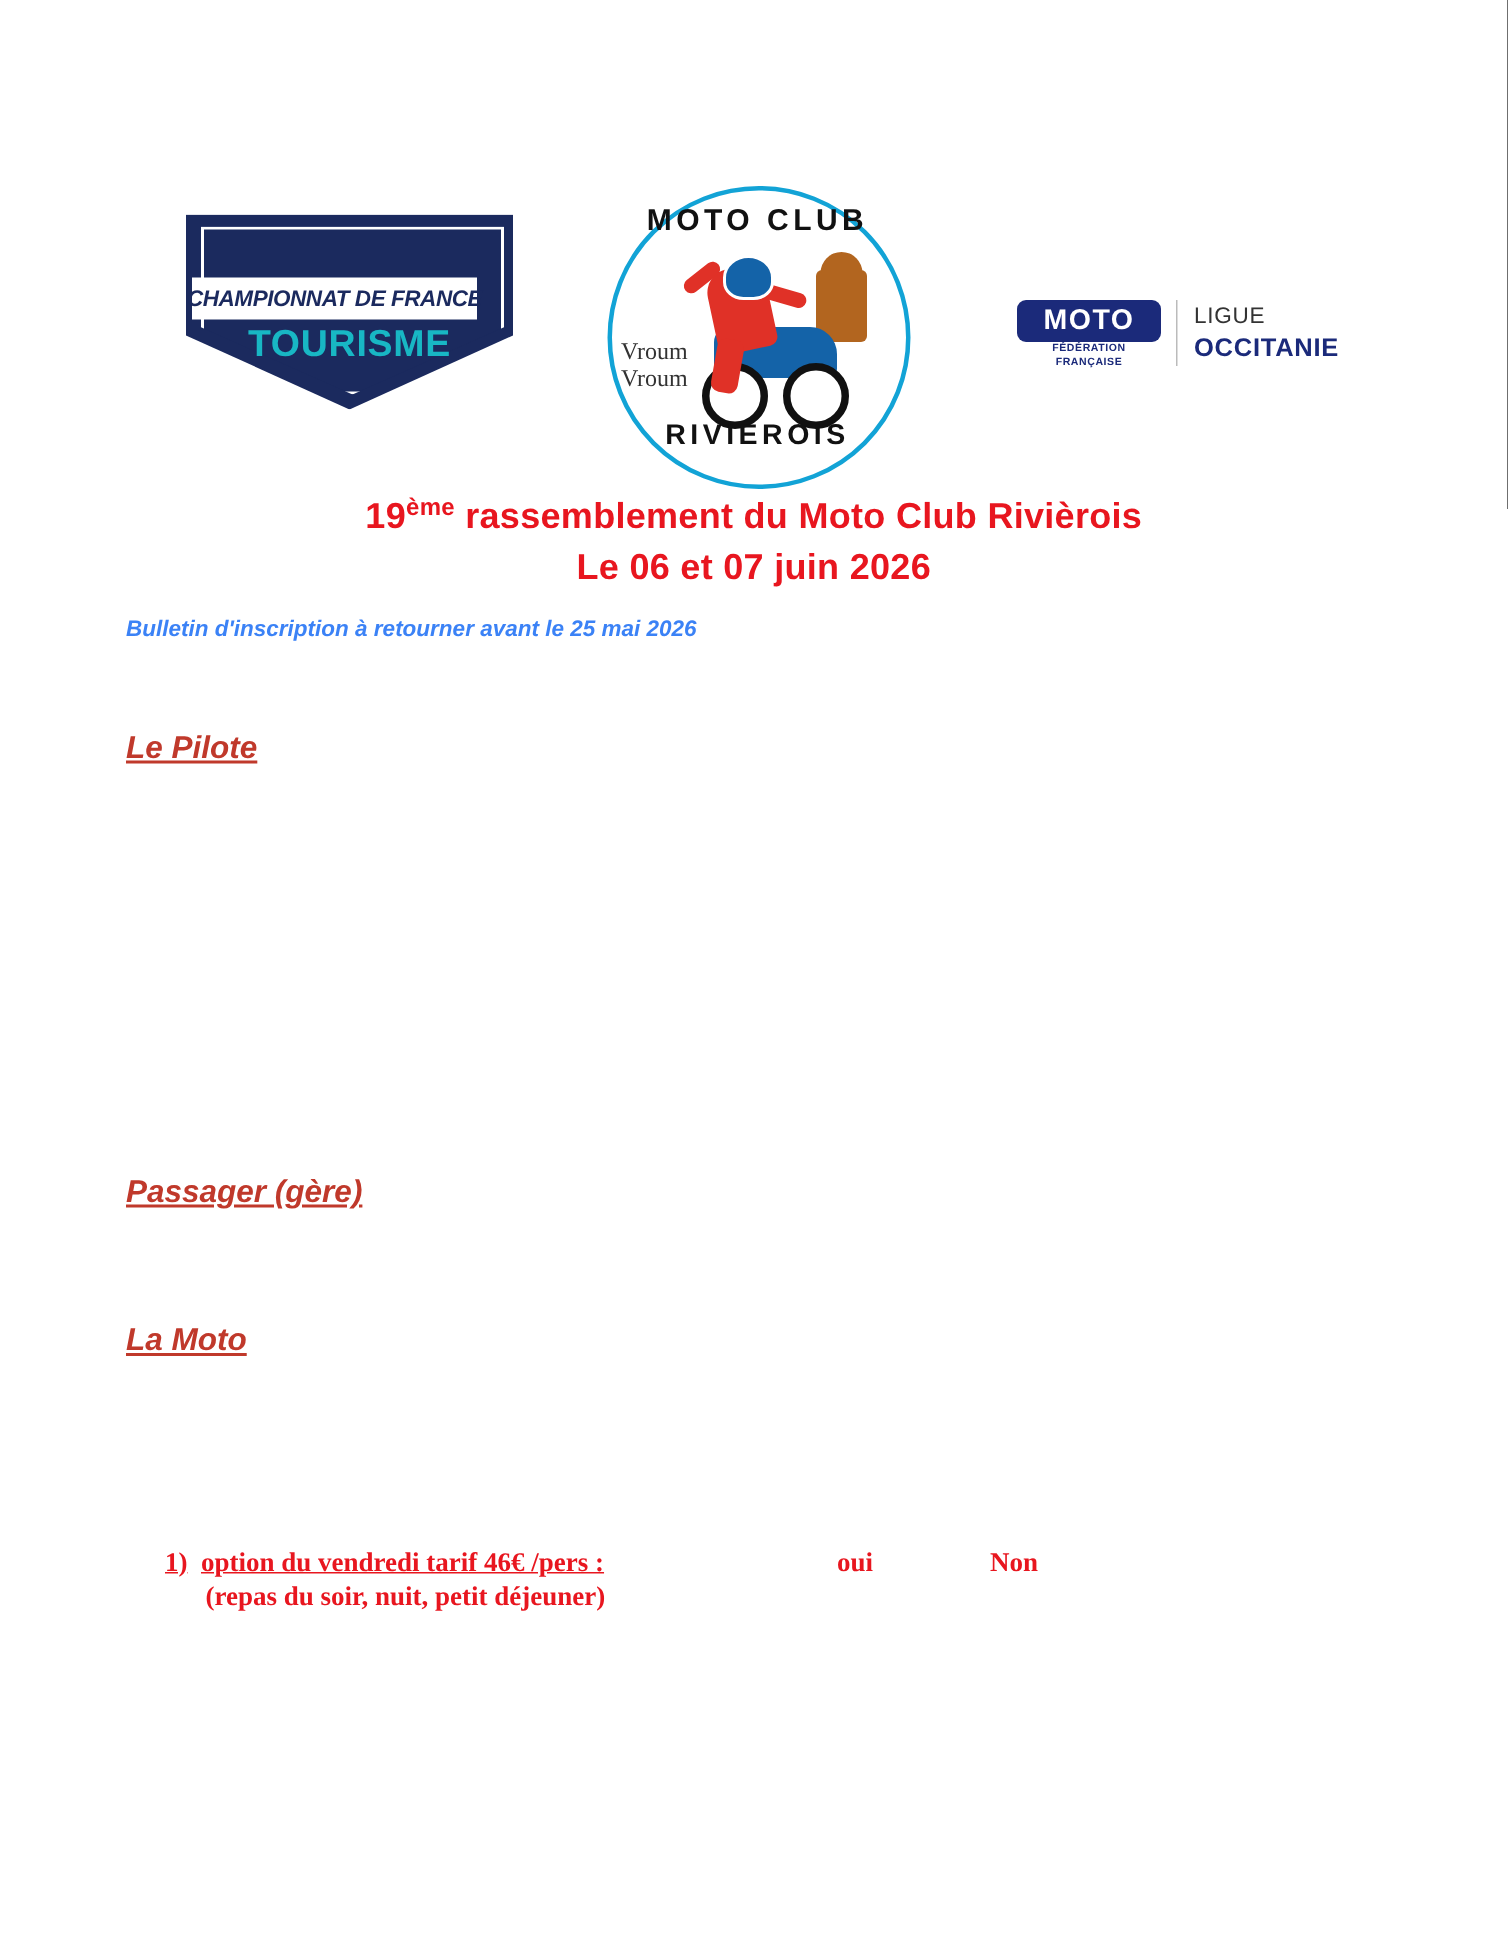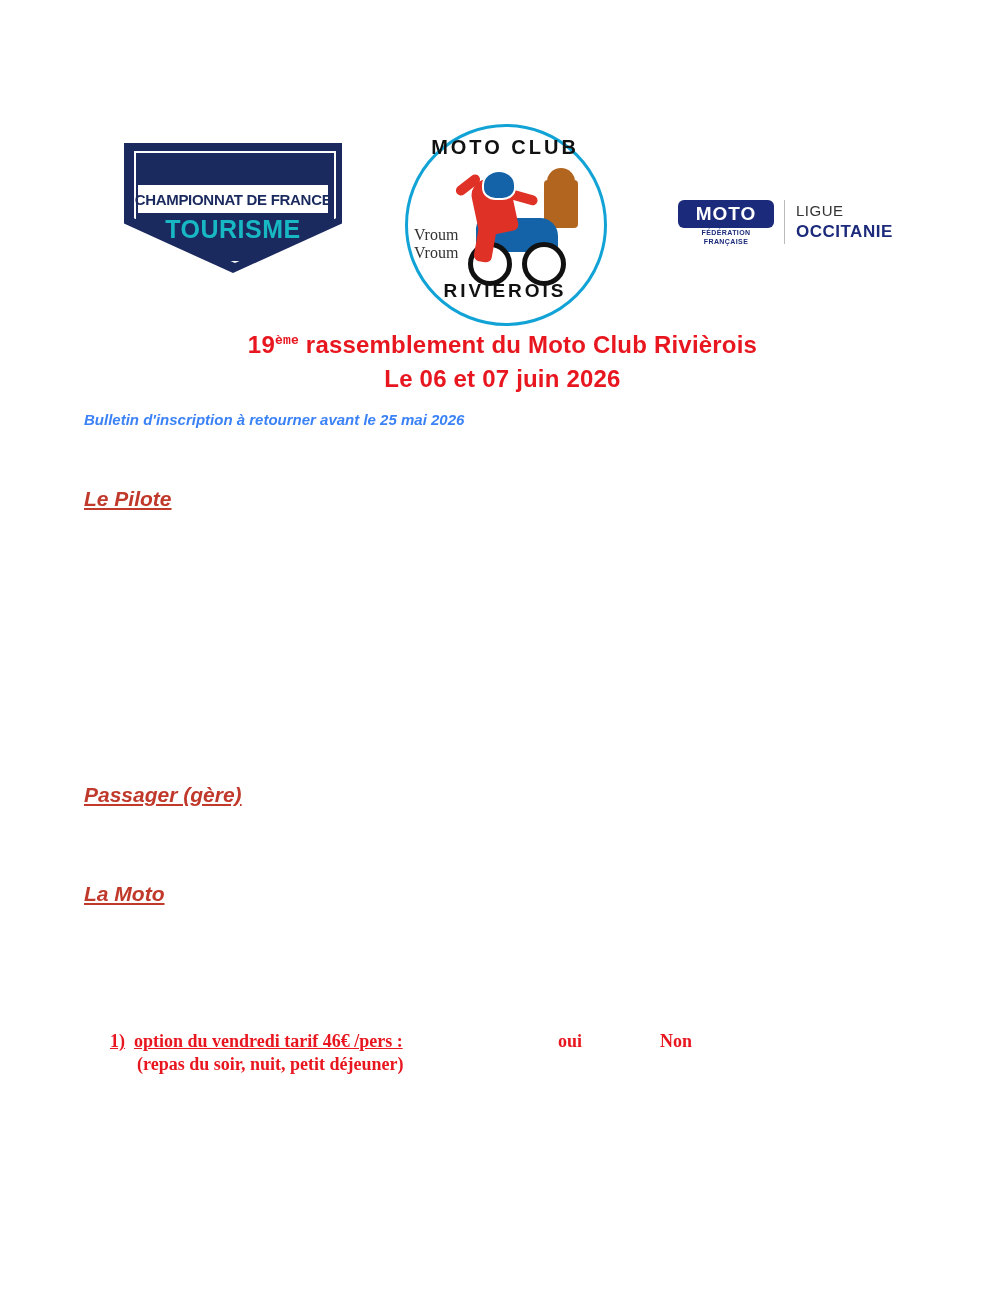--- a/index.html
+++ b/index.html
@@ -49,28 +49,29 @@
   .cft-inner {
     position: absolute;
     left: 10px; top: 8px;
     width: 198px; height: 108px;
     border: 2px solid #ffffff;
     background: #1b2a5e;
     clip-path: polygon(0% 0%, 100% 0%, 100% 60%, 50% 100%, 0% 60%);
   }
   .cft-bar {
     position: absolute;
-    left: 14px;
+    left: 4px;
     top: 42px;
     width: 190px;
     height: 28px;
     background: #ffffff;
     display: flex;
     align-items: center;
     justify-content: center;
+    font-style: italic;
   }
   .cft-bar span {
     font-family: "Liberation Sans", sans-serif;
     font-weight: bold;
     font-size: 15px;
     letter-spacing: -0.3px;
     color: #1b2a5e;
     white-space: nowrap;
   }
   .cft-tourisme {
@@ -278,23 +279,22 @@
     width: 1005px;
     text-align: center;
     color: #e8161f;
     font-family: "Liberation Sans", sans-serif;
     font-weight: bold;
     font-size: 24px;
     line-height: 1.42;
     letter-spacing: 0.2px;
   }
   .doc-title sup {
-    font-size: 13px;
+    font-size: 16px;
     vertical-align: super;
-    font-family: Liberation Mono, monospace;
   }
   .doc-title .line2 {
     display: block;
   }
 
   .subtitle {
     position: absolute;
     left: 84px;
     top: 411px;
     color: #3b82f6;

